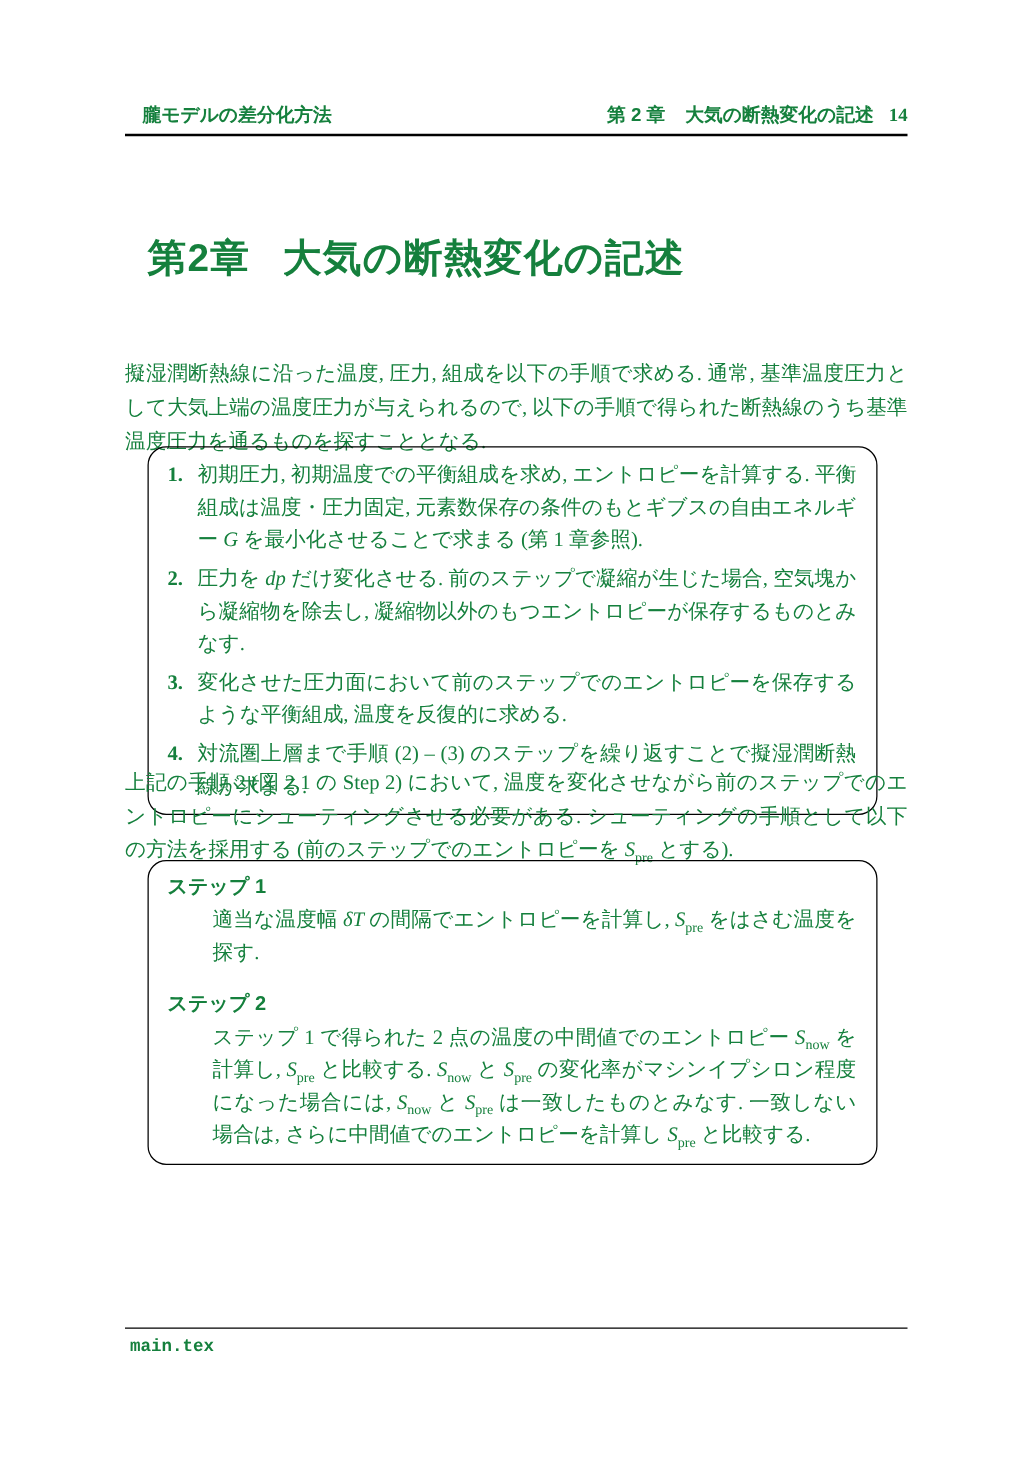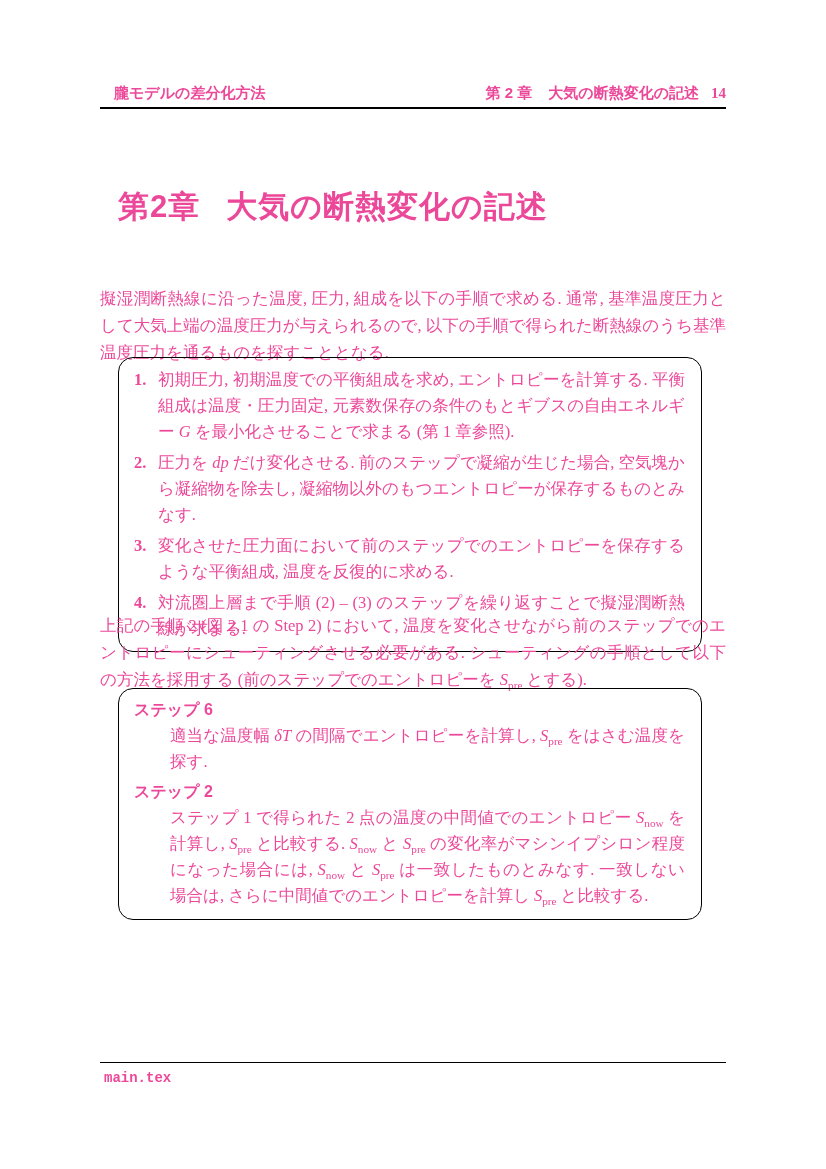--- a/index.html
+++ b/index.html
@@ -1,21 +1,21 @@
 <!DOCTYPE html>
 <html lang="ja"><head>
 <meta charset="utf-8">
 <style>
   html, body { margin: 0; padding: 0; background: #ffffff; }
   .page {
     position: relative;
     width: 826px;
     height: 1169px;
     background: #ffffff;
-    color: #ec4899;
+    color: #15803d;
     font-family: "Liberation Serif", serif;
     overflow: hidden;
   }
 
   
   .pg-header {
     position: absolute;
     left: 100px; top: 84px; width: 626px;
     display: flex; justify-content: space-between; align-items: baseline;
     font-family: "Liberation Sans", sans-serif;
@@ -57,21 +57,21 @@
   .box1 { top: 357px; padding: 9px 16px 9px 15px; }
   .box2 { top: 688px; padding: 8px 16px 10px 15px; }
 
   .olitem { display: flex; margin-top: 5px; }
   .olitem:first-child { margin-top: 0; }
   .olitem .num { flex: 0 0 24px; font-weight: 700; }
   .olitem .itxt { flex: 1; text-align: justify; }
 
   .steplabel {
     font-family: "Liberation Sans", sans-serif;
-    font-weight: 700; font-size: 16px; margin-top: 4px;
+    font-weight: 700; font-size: 16px; margin-top: 16px;
   }
   .steplabel:first-child { margin-top: 0; }
   .stepbody { margin-left: 36px; text-align: justify; }
 
   
   .mi { font-style: italic; font-family: "Liberation Serif", serif; }
   sub { font-size: 0.68em; line-height: 0; font-style: normal; }
 
   
   .ftr-rule {
@@ -121,21 +121,21 @@
     </div>
     <div class="olitem">
       <span class="num">4.</span>
       <span class="itxt"><span>対流圏上層まで手順 (2) – (3) のステップを繰り返すことで擬湿潤断熱線が求まる.</span></span>
     </div>
   </div>
 
   <p class="body para2"><span>上記の手順 2 (図 2.1 の Step 2) において, 温度を変化させながら前のステップでのエントロピーにシューティングさせる必要がある. シューティングの手順として以下の方法を採用する (前のステップでのエントロピーを </span><span class="mi">S</span><sub>pre</sub><span> とする).</span></p>
 
   <div class="roundbox box2">
-    <div class="steplabel">ステップ 6</div>
+    <div class="steplabel">ステップ 1</div>
     <div class="stepbody"><span>適当な温度幅 </span><span class="mi">δT</span><span> の間隔でエントロピーを計算し, </span><span class="mi">S</span><sub>pre</sub><span> をはさむ温度を探す.</span></div>
     <div class="steplabel">ステップ 2</div>
     <div class="stepbody"><span>ステップ 1 で得られた 2 点の温度の中間値でのエントロピー </span><span class="mi">S</span><sub>now</sub><span> を計算し, </span><span class="mi">S</span><sub>pre</sub><span> と比較する. </span><span class="mi">S</span><sub>now</sub><span> と </span><span class="mi">S</span><sub>pre</sub><span> の変化率がマシンイプシロン程度になった場合には, </span><span class="mi">S</span><sub>now</sub><span> と </span><span class="mi">S</span><sub>pre</sub><span> は一致したものとみなす. 一致しない場合は, さらに中間値でのエントロピーを計算し </span><span class="mi">S</span><sub>pre</sub><span> と比較する.</span></div>
   </div>
 
   <div class="ftr-rule"></div>
   <footer class="pg-footer">
     <span class="ftr-left">main.tex</span>
   </footer>
 

